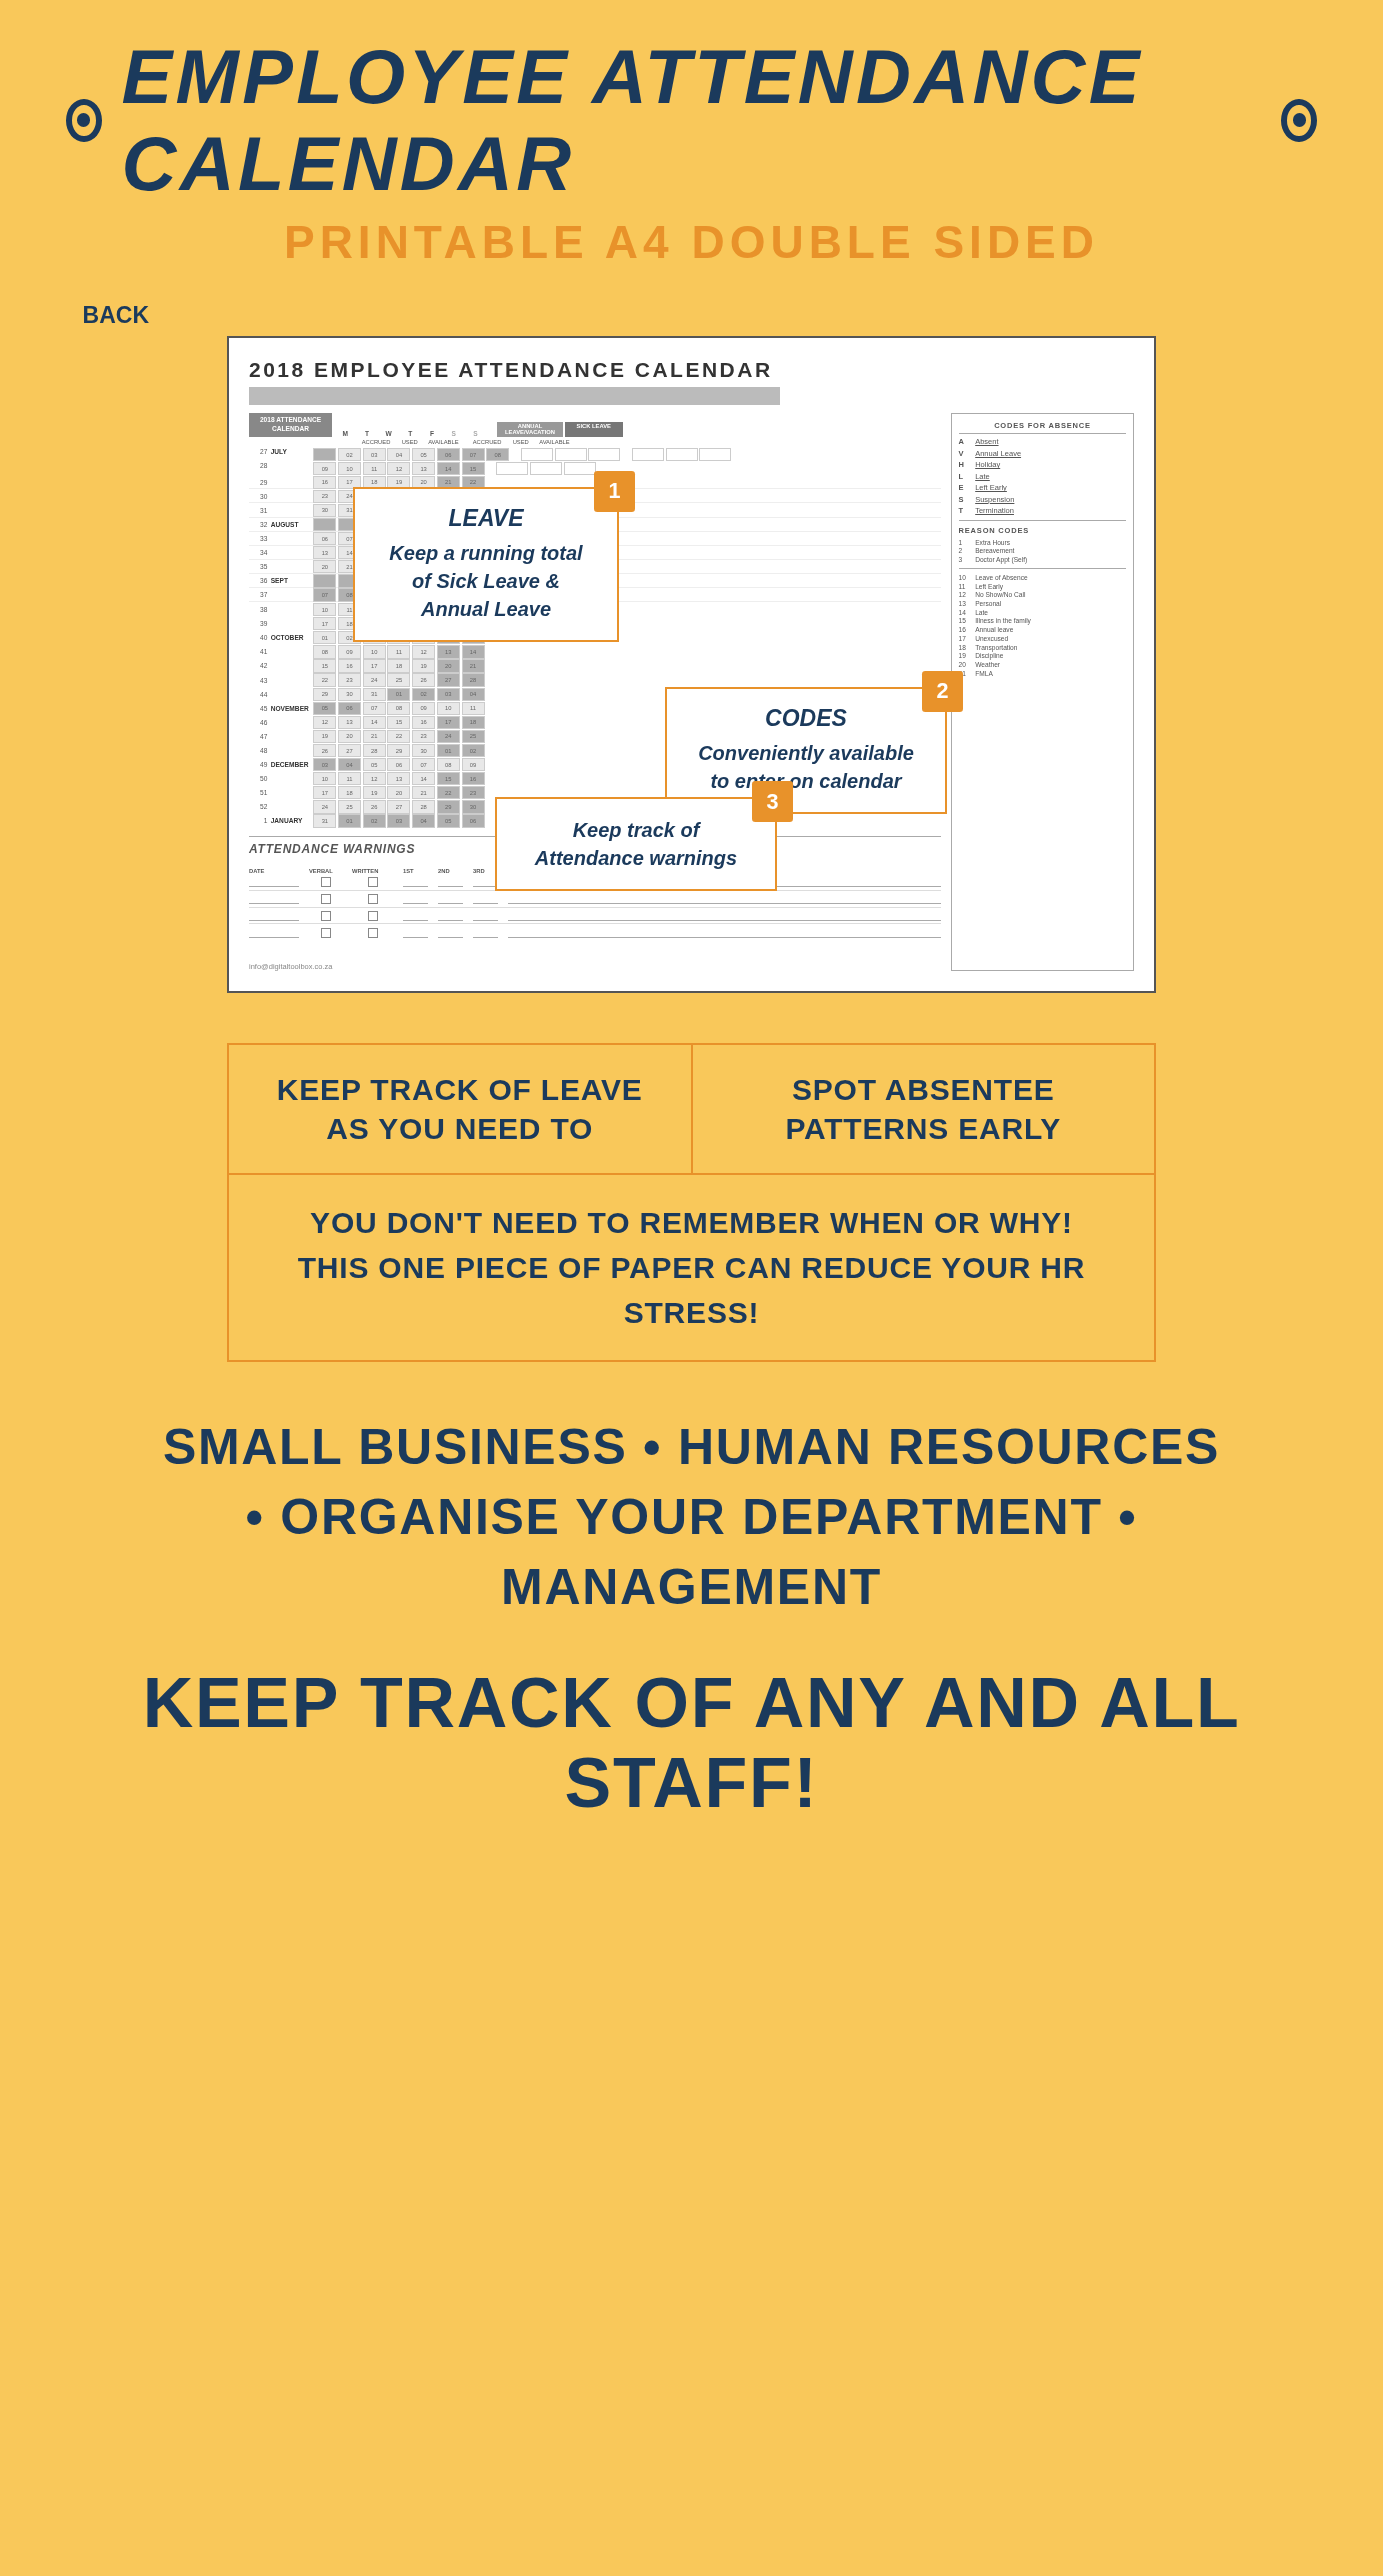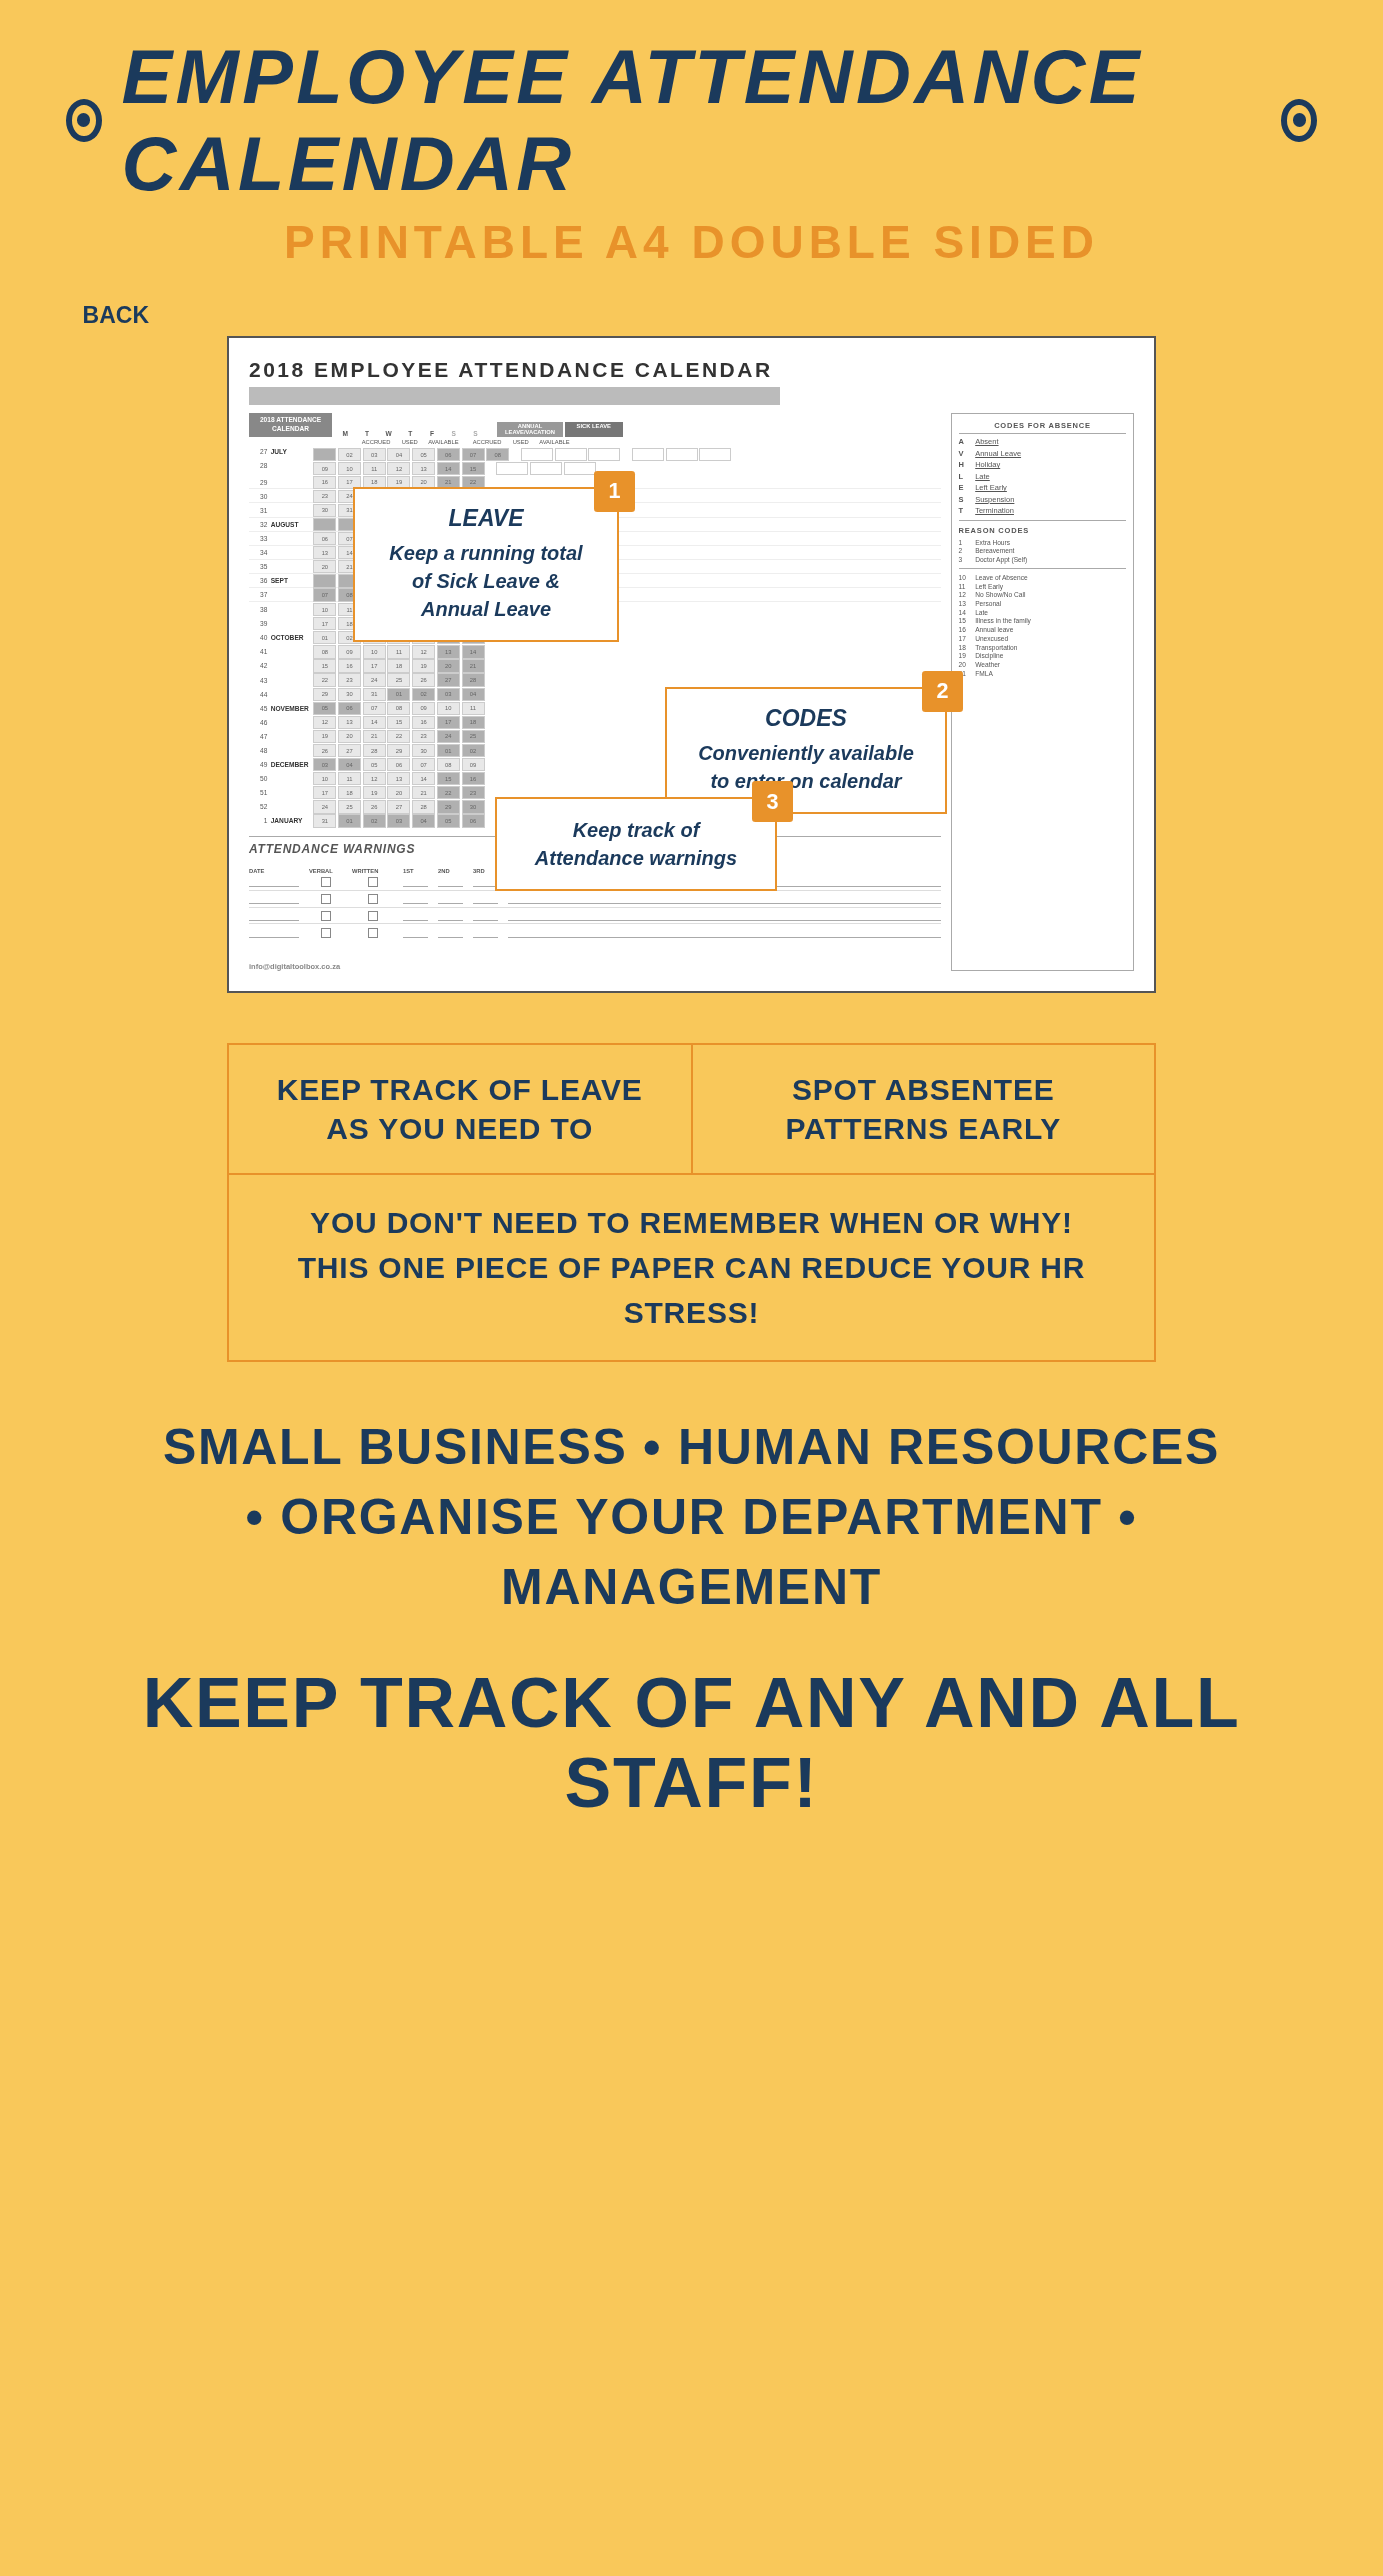--- a/index.html
+++ b/index.html
@@ -257,21 +257,20 @@
       color: #555;
       margin-bottom: 12px;
       letter-spacing: 0.8px;
       font-style: italic;
     }
 
     .footer-email {
       font-size: 7.5px;
       color: #888;
       margin-top: 24px;
-      font-weight: bold;
     }
 
     
     .info-boxes {
       display: flex;
       gap: 0;
       width: 929px;
       margin-bottom: 0;
     }
 

